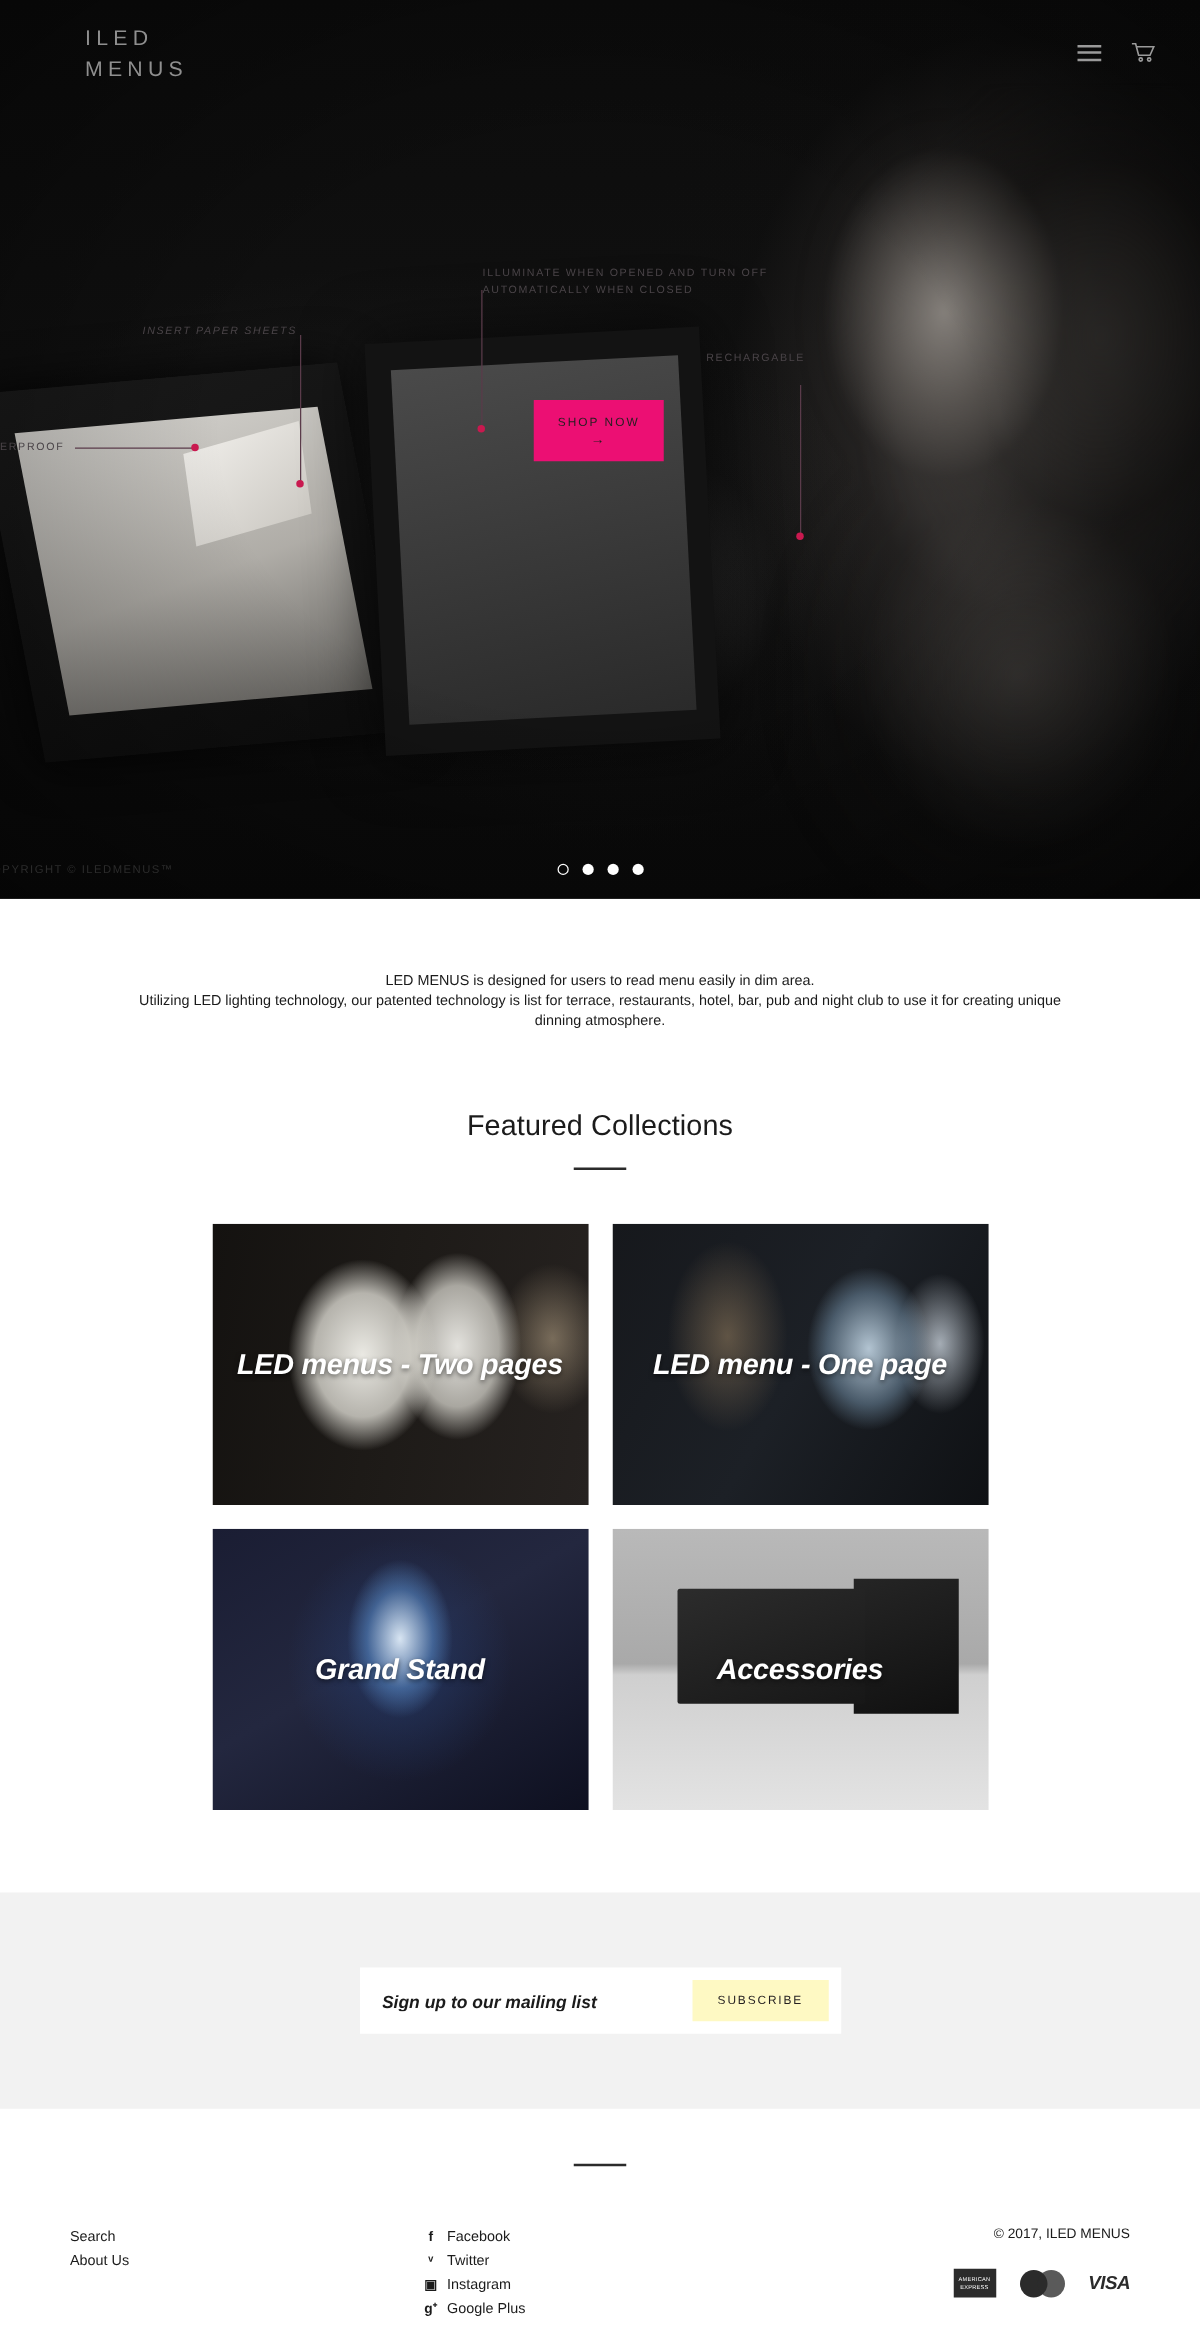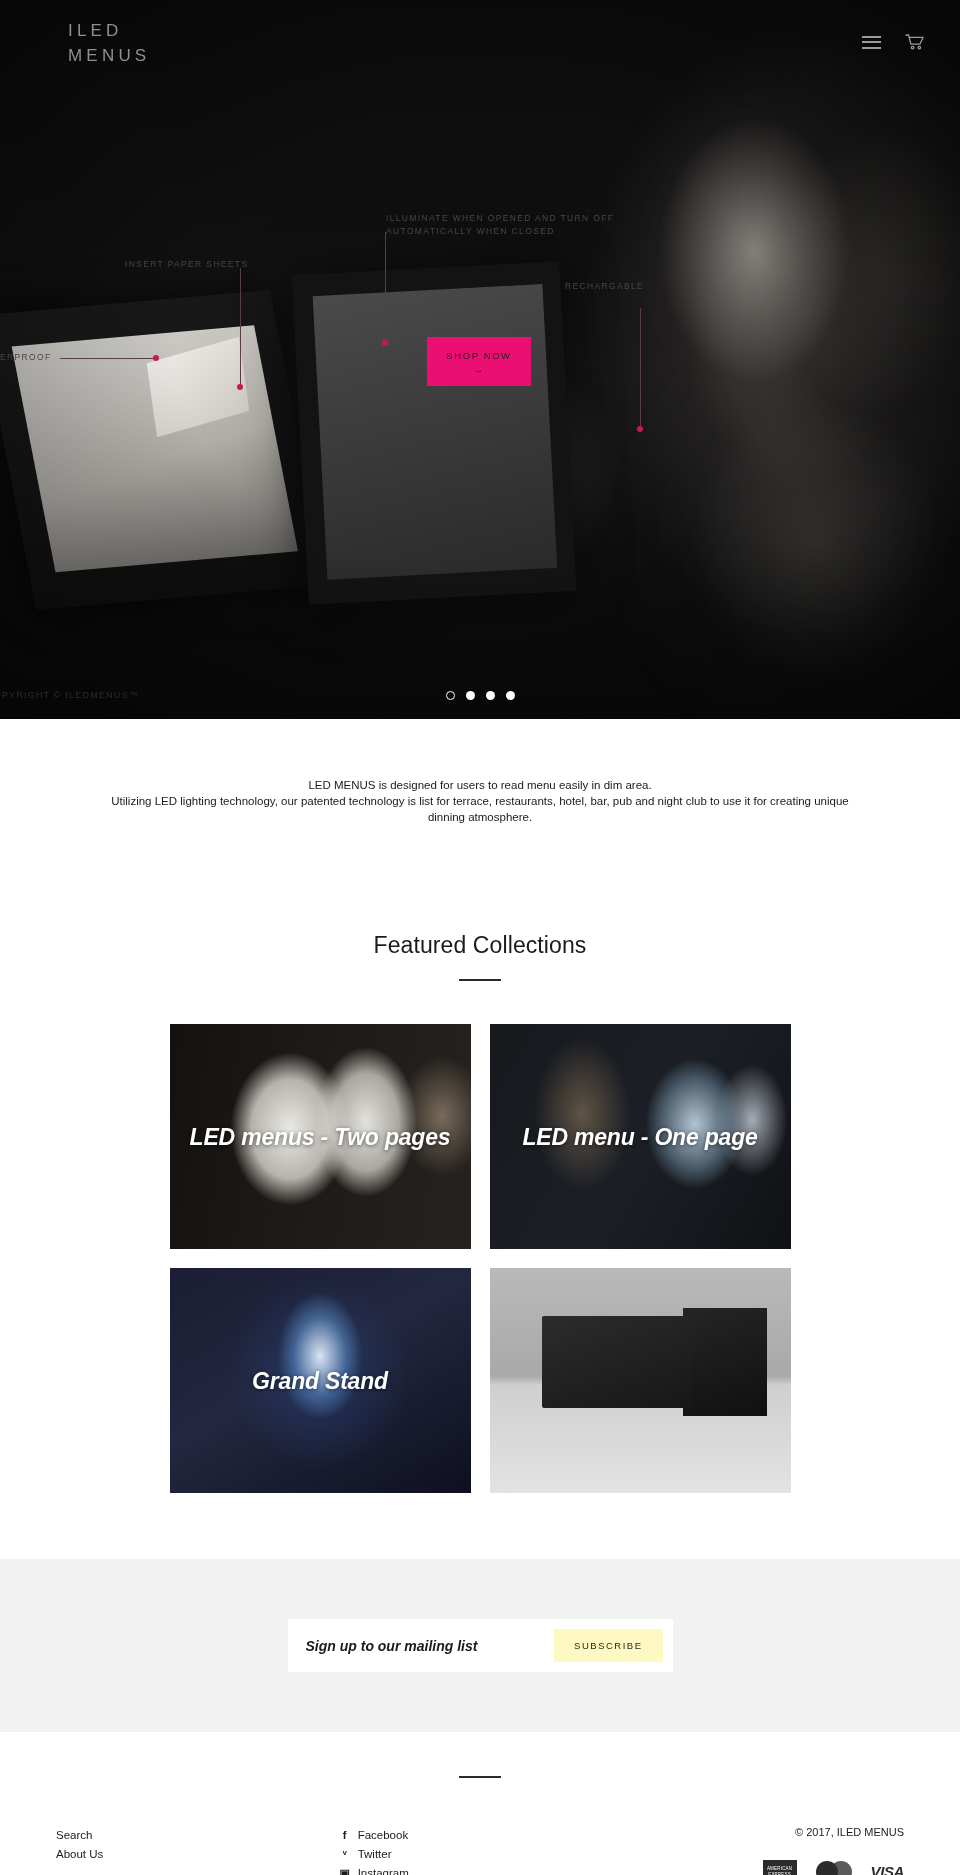--- a/index.html
+++ b/index.html
@@ -131,21 +131,21 @@
     position: absolute;
     z-index: 25;
     color: #4a4448;
     font-size: 8.5px;
     letter-spacing: 1.35px;
     line-height: 13px;
     white-space: nowrap;
     text-transform: uppercase;
   }
   .ann-illuminate { left: 386px; top: 212px; }
-  .ann-insert     { left: 125px; top: 258px; }
+  .ann-insert     { left: 114px; top: 258px; font-style: italic; }
   .ann-recharge   { left: 565px; top: 280px; }
   .ann-waterproof { left: -22px; top: 351px; }
   .lead {
     position: absolute;
     background: #5a3b4a;
     z-index: 24;
   }
   .lead-v { width: 1px; }
   .lead-h { height: 1px; }
   .dot {
@@ -160,21 +160,21 @@
   .lead-insert     { left: 240px; top: 268px; height: 118px; }
   .dot-insert      { left: 237px; top: 384px; }
   .lead-recharge   { left: 640px; top: 308px; height: 120px; }
   .dot-recharge    { left: 637px; top: 426px; }
   .lead-waterproof { left: 60px; top: 358px; width: 96px; }
   .dot-waterproof  { left: 153px; top: 355px; }
 
   
   .shop-now {
     position: absolute;
-    left: 427px; top: 337px;
+    left: 427px; top: 320px;
     width: 104px; height: 49px;
     background: #ec0f73;
     border: none;
     color: #231f20;
     font-size: 9.5px;
     letter-spacing: 1.6px;
     line-height: 14px;
     cursor: pointer;
     z-index: 30;
     display: flex; flex-direction: column;
@@ -220,21 +220,20 @@
   }
 
   
   .featured { padding: 62px 0 0; }
   .section-title {
     text-align: center;
     font-size: 23px;
     font-weight: 400;
     color: #1b1b1b;
     letter-spacing: 0.1px;
-    margin-top: 45px;
   }
   .section-rule {
     width: 42px; height: 2px;
     background: #2b2b2b;
     margin: 20px auto 0;
   }
   .collection-grid {
     display: grid;
     grid-template-columns: 301px 301px;
     gap: 19px;
@@ -463,20 +462,21 @@
       <a class="collection-card" href="#">
         <div class="art-one-page"></div>
         <div class="cc-title">LED menu - One page</div>
       </a>
       <a class="collection-card" href="#">
         <div class="art-grand-stand"></div>
         <div class="cc-title">Grand Stand</div>
       </a>
       <a class="collection-card" href="#">
         <div class="art-accessories"></div>
+        <div class="cc-title">Accessories</div>
       </a>
     </div>
 </section>
 
 <section class="newsletter">
   <form class="nl-form">
     <input class="nl-input" type="email" placeholder="Sign up to our mailing list" style="">
     <button class="nl-submit" type="submit">SUBSCRIBE</button>
   </form>
 </section>

